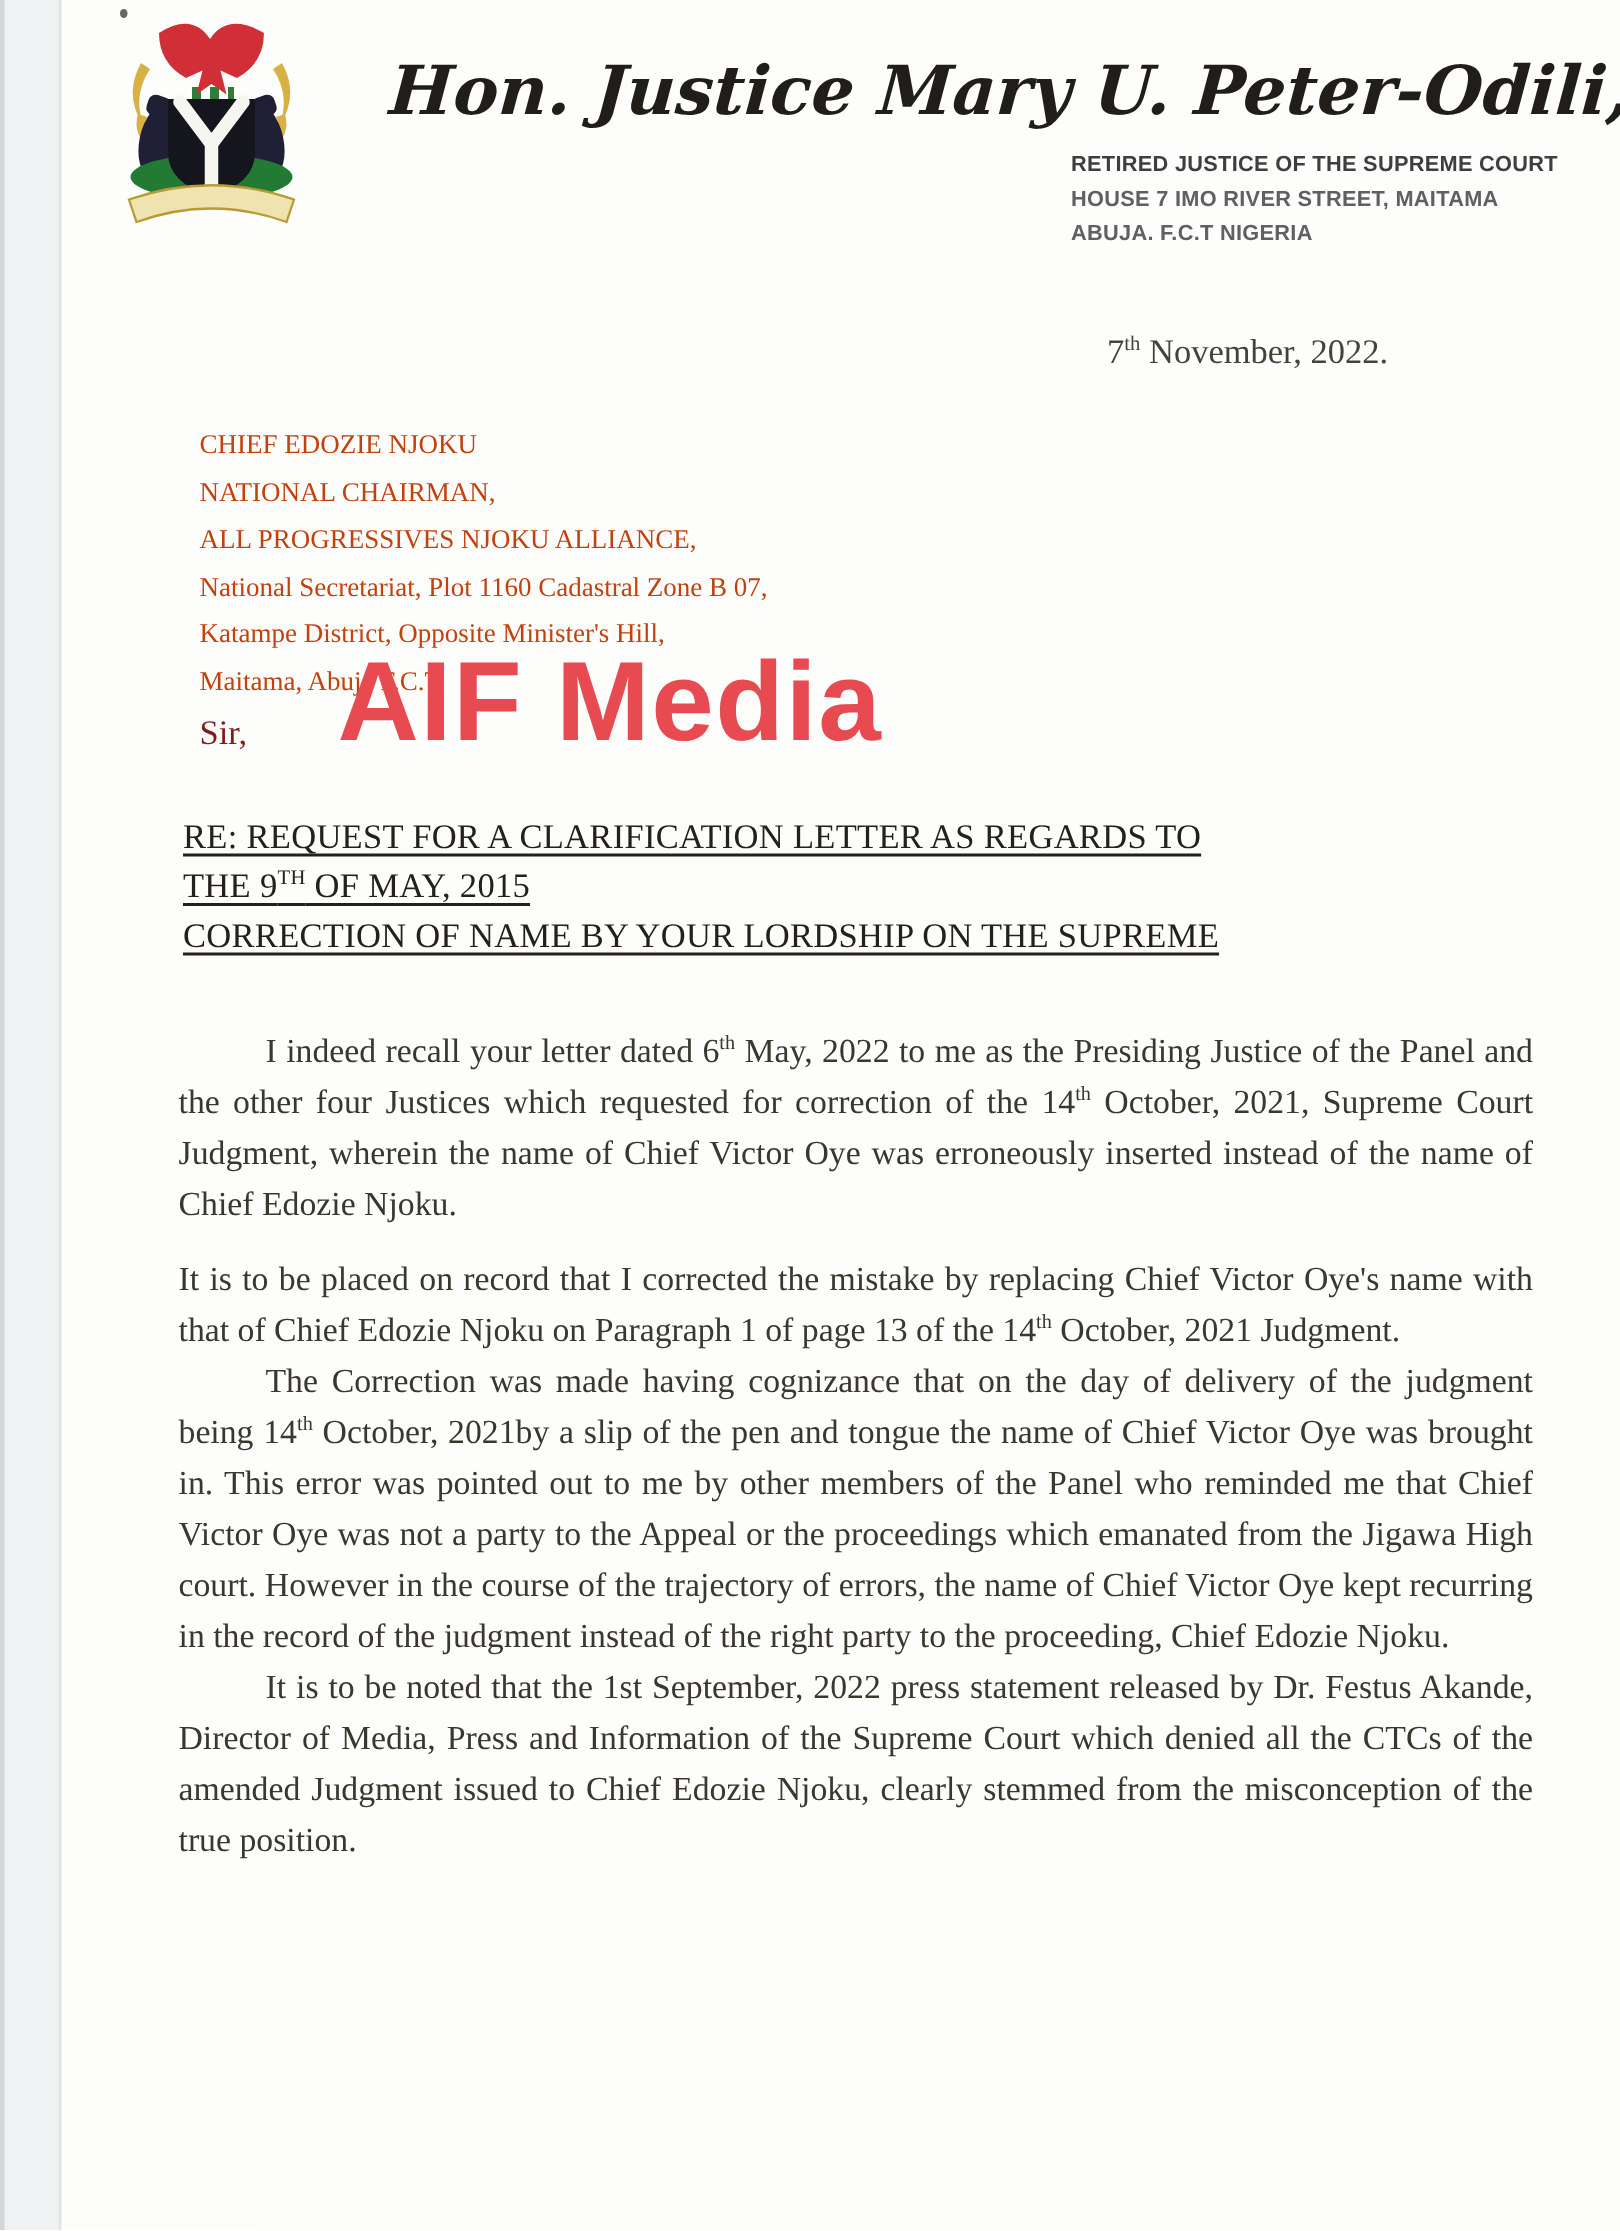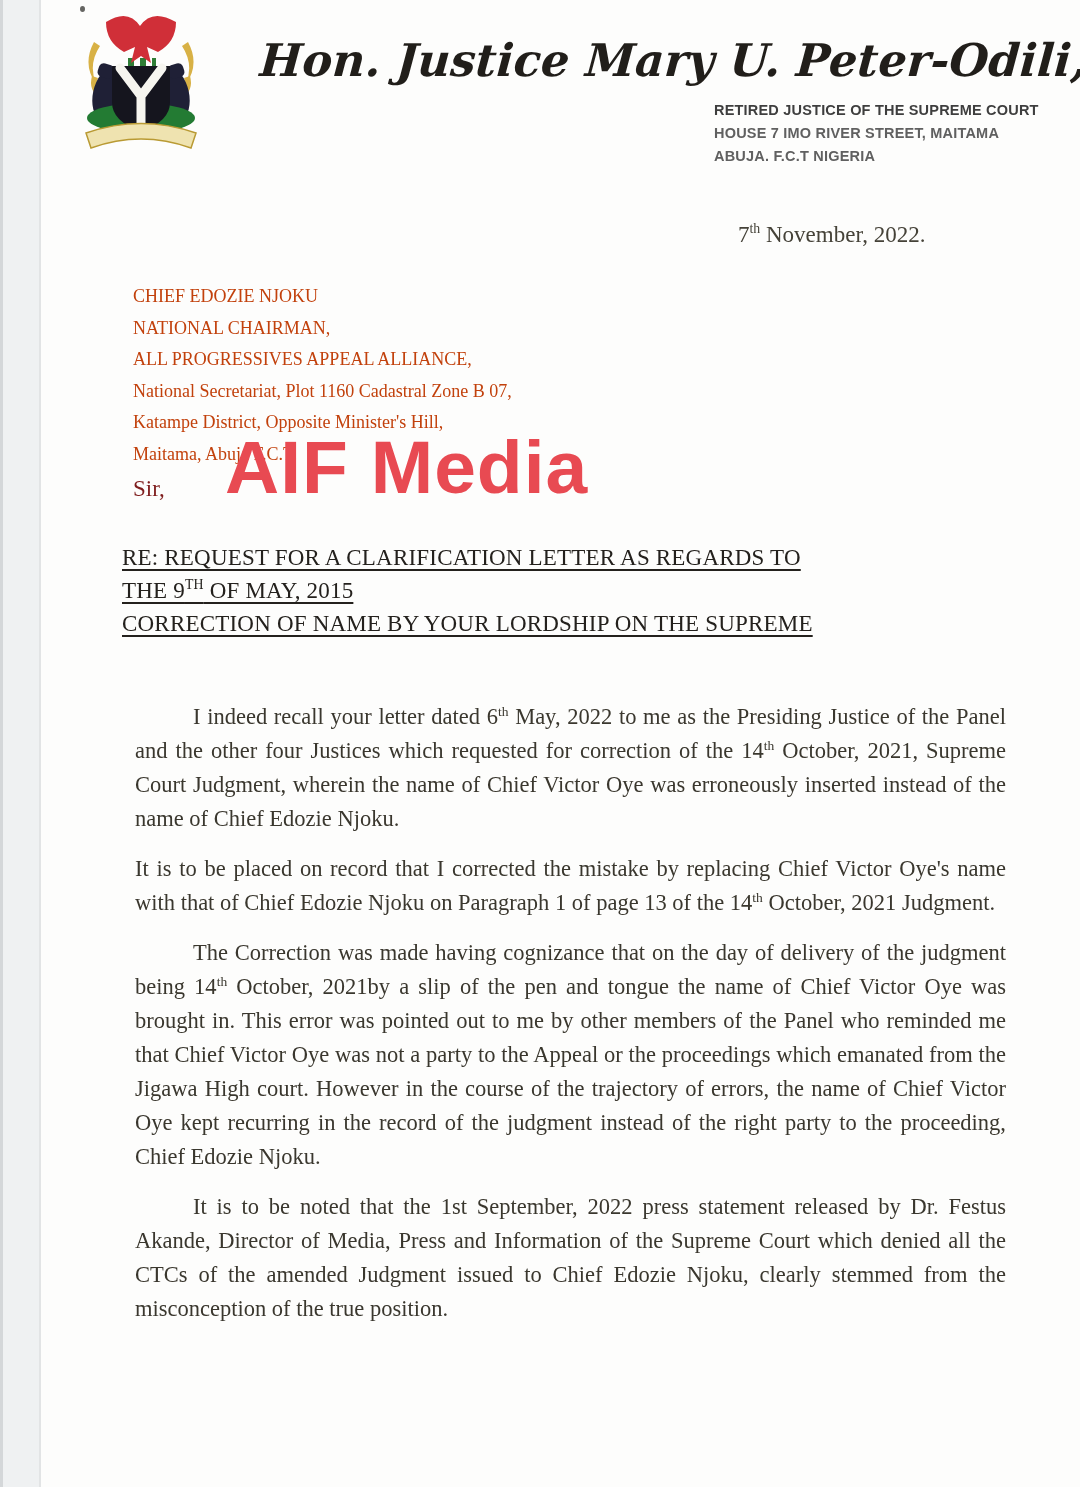--- a/index.html
+++ b/index.html
@@ -38,21 +38,21 @@
     font-size:23px;font-weight:normal;color:#24211d;line-height:33px;
     letter-spacing:.2px;
   }
   .subject .subject-line{
     text-decoration:underline;text-decoration-thickness:2px;text-underline-offset:4px;
   }
   .letter-body{
     position:absolute;left:119px;top:684px;width:903px;
     font-size:22.5px;line-height:34px;text-align:justify;color:#3a372e;
   }
-  .para{margin:16px;}
+  .para{margin:0;}
   .para.indent{text-indent:58px;}
   .para.gap{margin-top:16px;}
   sup{font-size:60%;vertical-align:super;line-height:0;}
 </style>
 </head>
 <body>
 
 <div class="canvas">
 
   <div class="edge-strip"></div>
@@ -96,21 +96,21 @@
     <div class="line1">RETIRED JUSTICE OF THE SUPREME COURT</div>
     <div class="line2">HOUSE 7 IMO RIVER STREET, MAITAMA</div>
     <div class="line3">ABUJA. F.C.T NIGERIA</div>
   </div>
 
   <div class="date-line"><span>7</span><sup>th</sup><span> November, 2022.</span></div>
 
   <div class="recipient">
     <div>CHIEF EDOZIE NJOKU</div>
     <div>NATIONAL CHAIRMAN,</div>
-    <div>ALL PROGRESSIVES APPEAL ALLIANCE,</div>
+    <div>ALL PROGRESSIVES NJOKU ALLIANCE,</div>
     <div>National Secretariat, Plot 1160 Cadastral Zone B 07,</div>
     <div>Katampe District, Opposite Minister's Hill,</div>
     <div>Maitama, Abuja F.C.T.</div>
   </div>
 
   <div class="salutation">Sir,</div>
 
   <div class="watermark" style="color: rgb(232, 74, 82);">AIF Media</div>
 
   <div class="subject">

